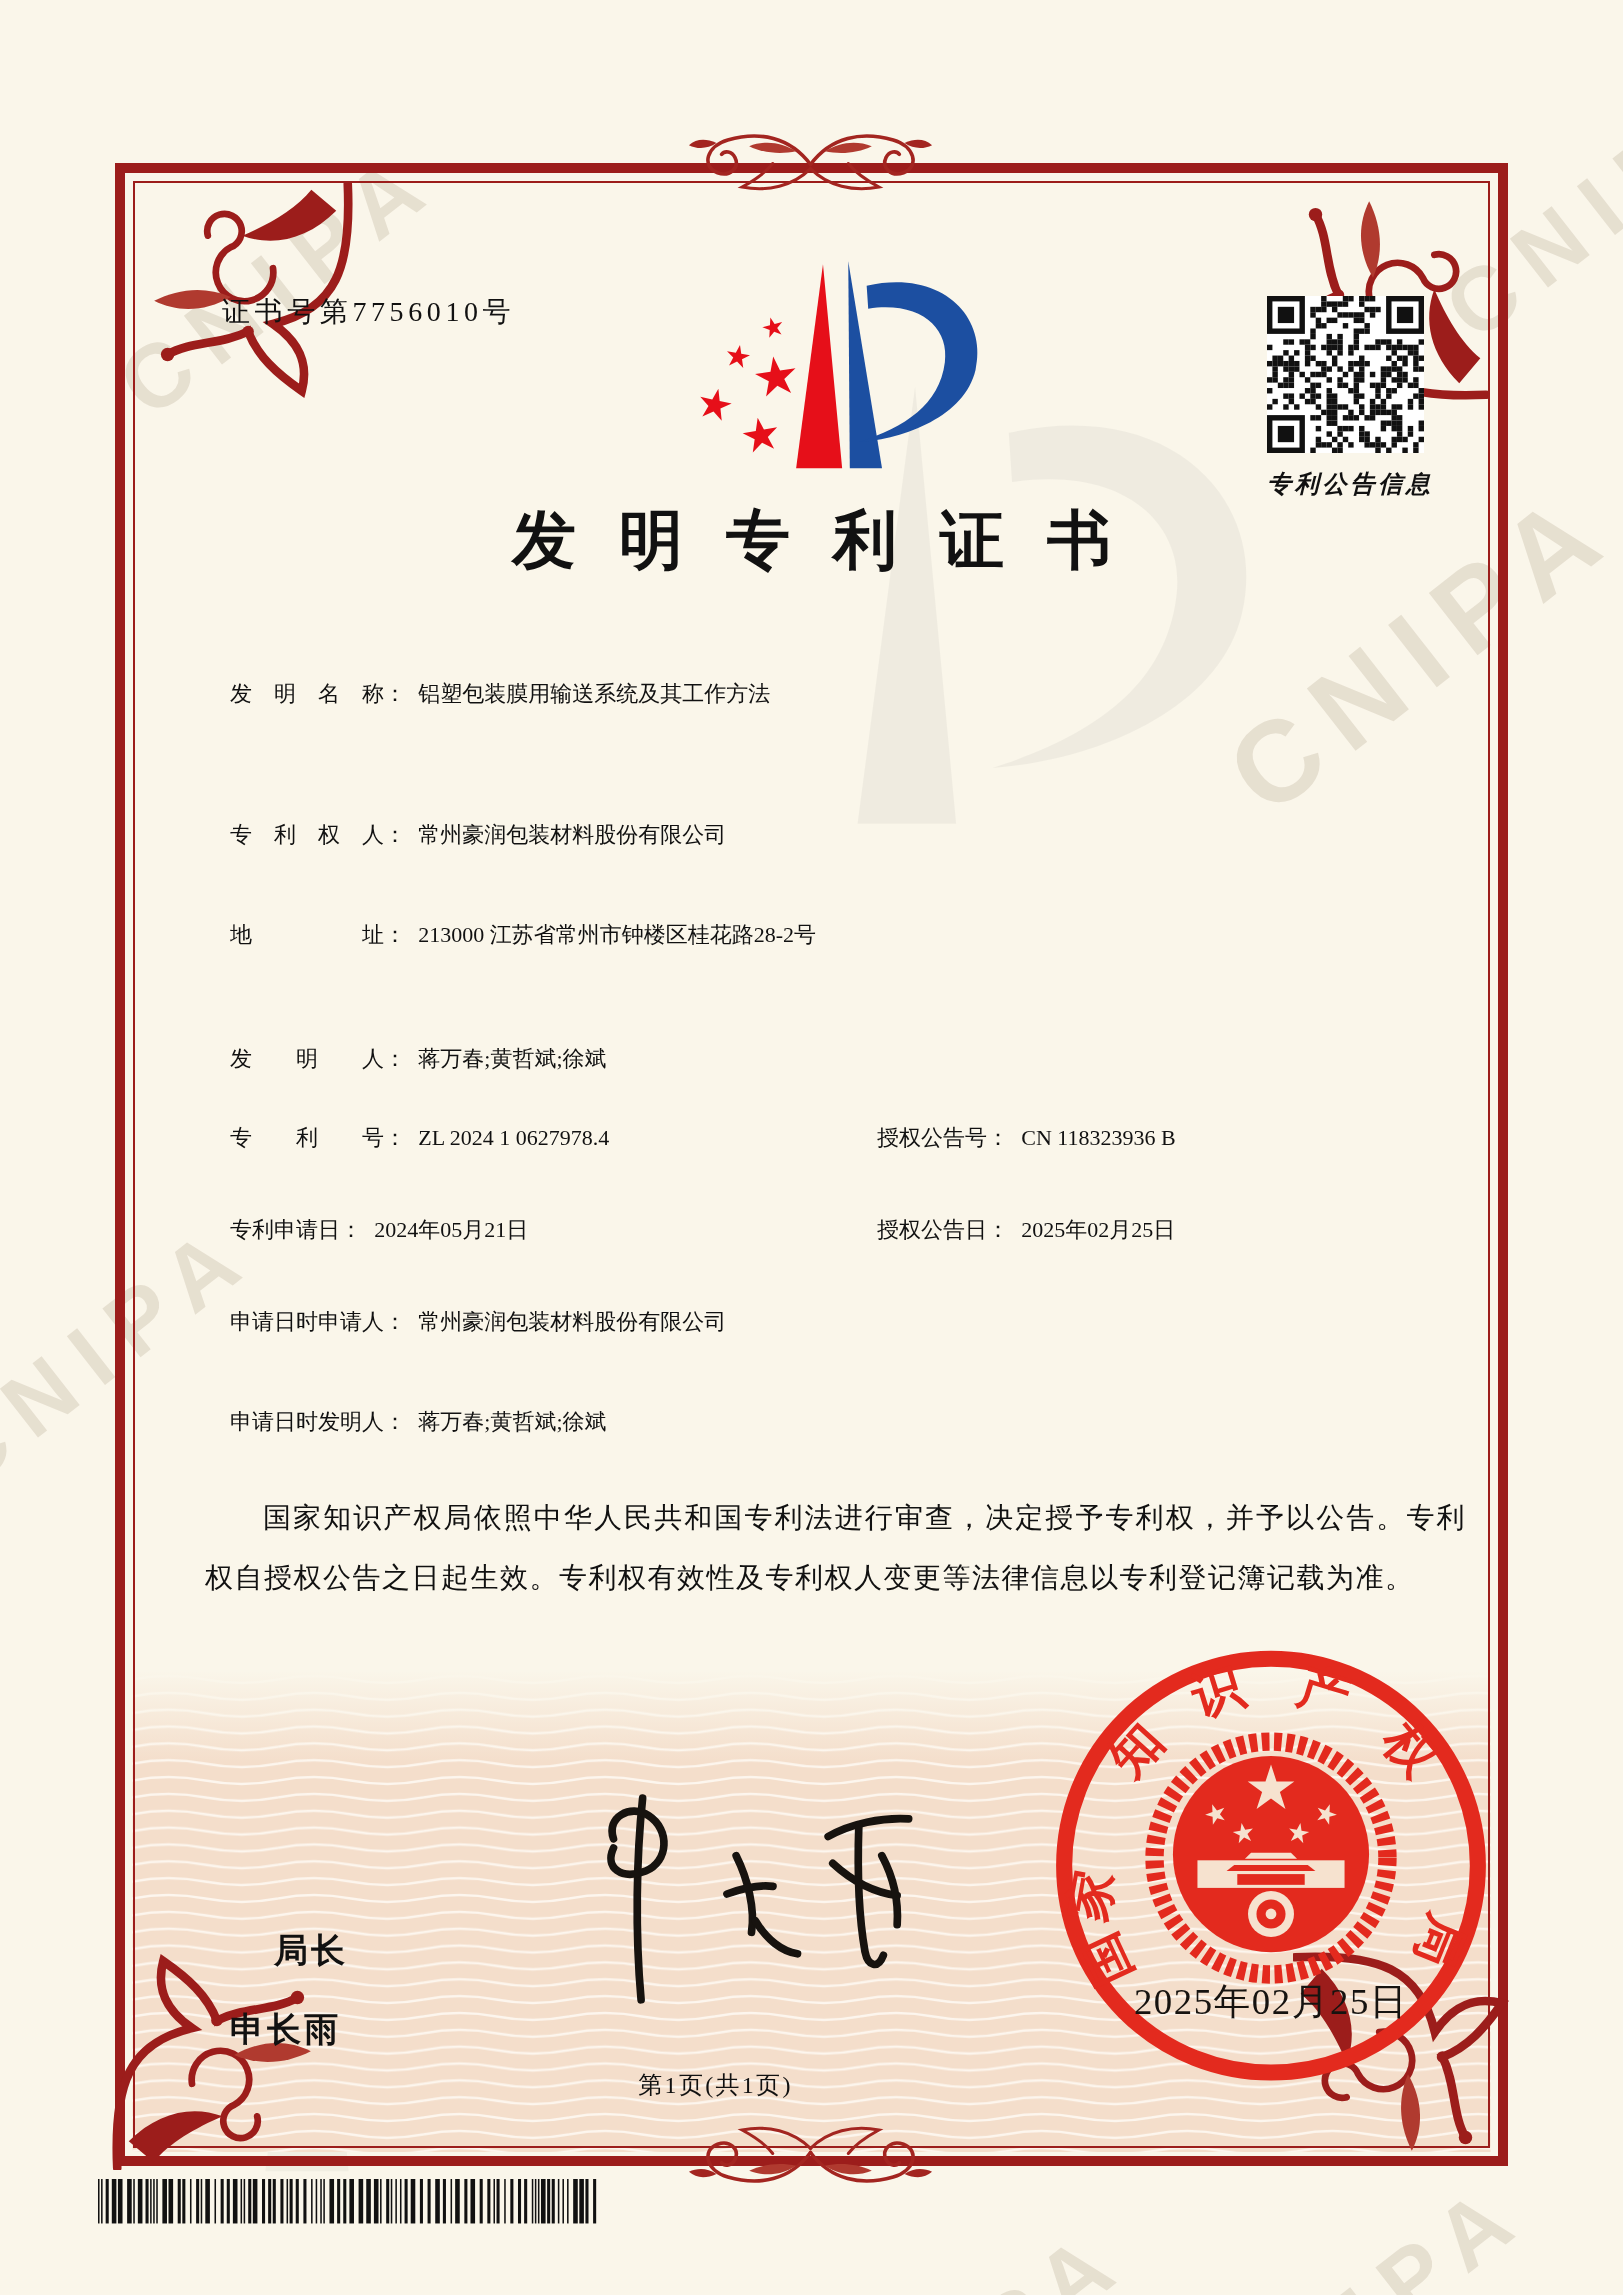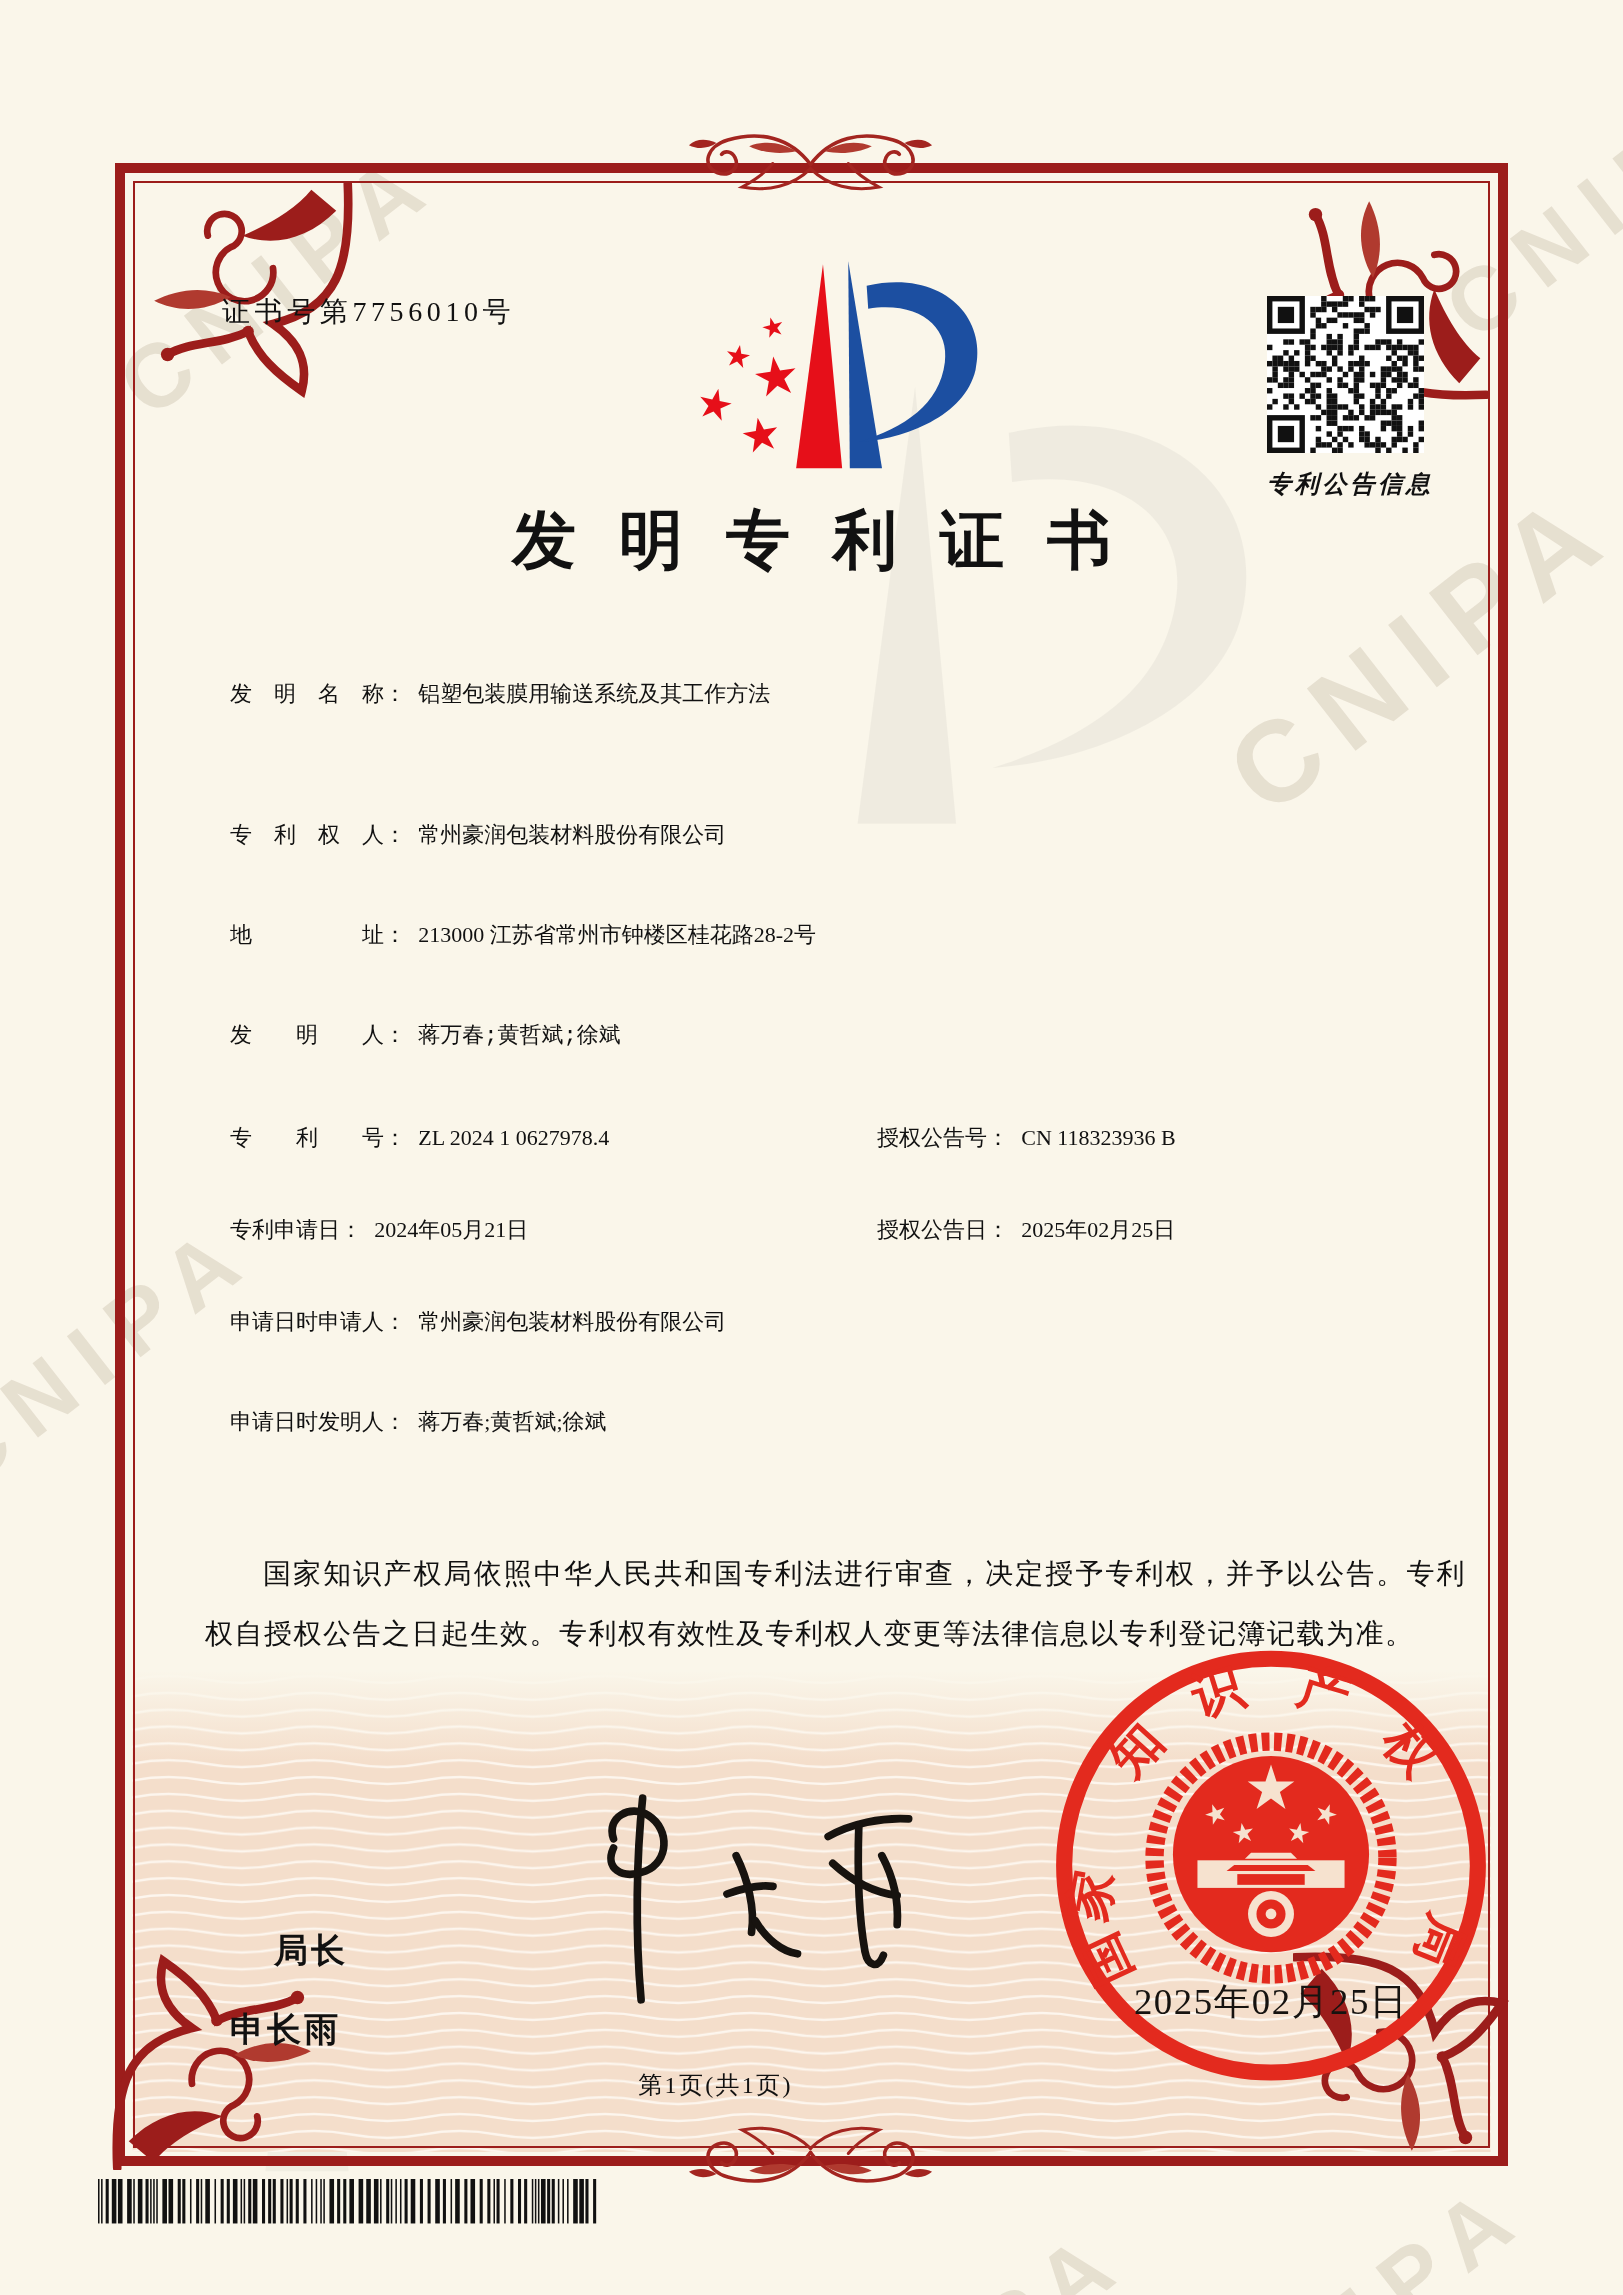--- a/index.html
+++ b/index.html
@@ -22,21 +22,21 @@
   .orn{position:absolute;z-index:2;pointer-events:none;}
   
   .z{position:absolute;z-index:3;}
   .certno{left:222px;top:293px;font-size:28px;letter-spacing:4.6px;}
   .title{left:0;width:1623px;top:497px;text-align:center;font-size:64px;font-weight:bold;
          letter-spacing:43px;text-indent:43px;}
   .frow{font-size:22px;white-space:nowrap;left:230px;}
   .frow .lab{display:inline-block;}
   .frow .val{margin-left:12.3px;}
   .col2{left:877px;}
-  .statement{left:205px;width:1261px;top:1544px;font-size:28px;line-height:60px;
+  .statement{left:205px;width:1261px;top:1488px;font-size:28px;line-height:60px;
              text-align:justify;text-indent:58px;letter-spacing:1.5px;}
   .officer{left:230px;font-size:34px;font-family:"Liberation Sans","DejaVu Sans",sans-serif;
            font-weight:bold;letter-spacing:3.1px;}
   .pagefoot{left:0;width:1431px;top:2069px;text-align:center;font-size:24px;letter-spacing:2.3px;}
   .qrwrap{left:1267px;top:296px;width:176px;}
   .qrcap{margin-top:10.7px;font-size:24px;font-weight:bold;letter-spacing:3.8px;font-style:italic;}
   .sig{left:460px;top:1756px;}
   .sealwrap{left:1018px;top:1632px;}
   .barcode{left:98px;top:2179px;}
 </style>
@@ -444,21 +444,21 @@
 
   <div class="z frow" style="top:679px;">
     <span class="lab">发　明　名　称</span><span>：</span><span class="val">铝塑包装膜用输送系统及其工作方法</span>
   </div>
   <div class="z frow" style="top:820px;">
     <span class="lab">专　利　权　人</span><span>：</span><span class="val">常州豪润包装材料股份有限公司</span>
   </div>
   <div class="z frow" style="top:920px;">
     <span class="lab">地　　　　　址</span><span>：</span><span class="val">213000 江苏省常州市钟楼区桂花路28-2号</span>
   </div>
-  <div class="z frow" style="top:1020px;font-family:Liberation Mono, monospace;">
+  <div class="z frow" style="top:1044px;">
     <span class="lab">发　　明　　人</span><span>：</span><span class="val">蒋万春;黄哲斌;徐斌</span>
   </div>
   <div class="z frow" style="top:1123px;">
     <span class="lab">专　　利　　号</span><span>：</span><span class="val">ZL 2024 1 0627978.4</span>
   </div>
   <div class="z frow col2" style="top:1123px;">
     <span class="lab">授权公告号</span><span>：</span><span class="val">CN 118323936 B</span>
   </div>
   <div class="z frow" style="top:1215px;">
     <span class="lab">专利申请日</span><span>：</span><span class="val">2024年05月21日</span>

